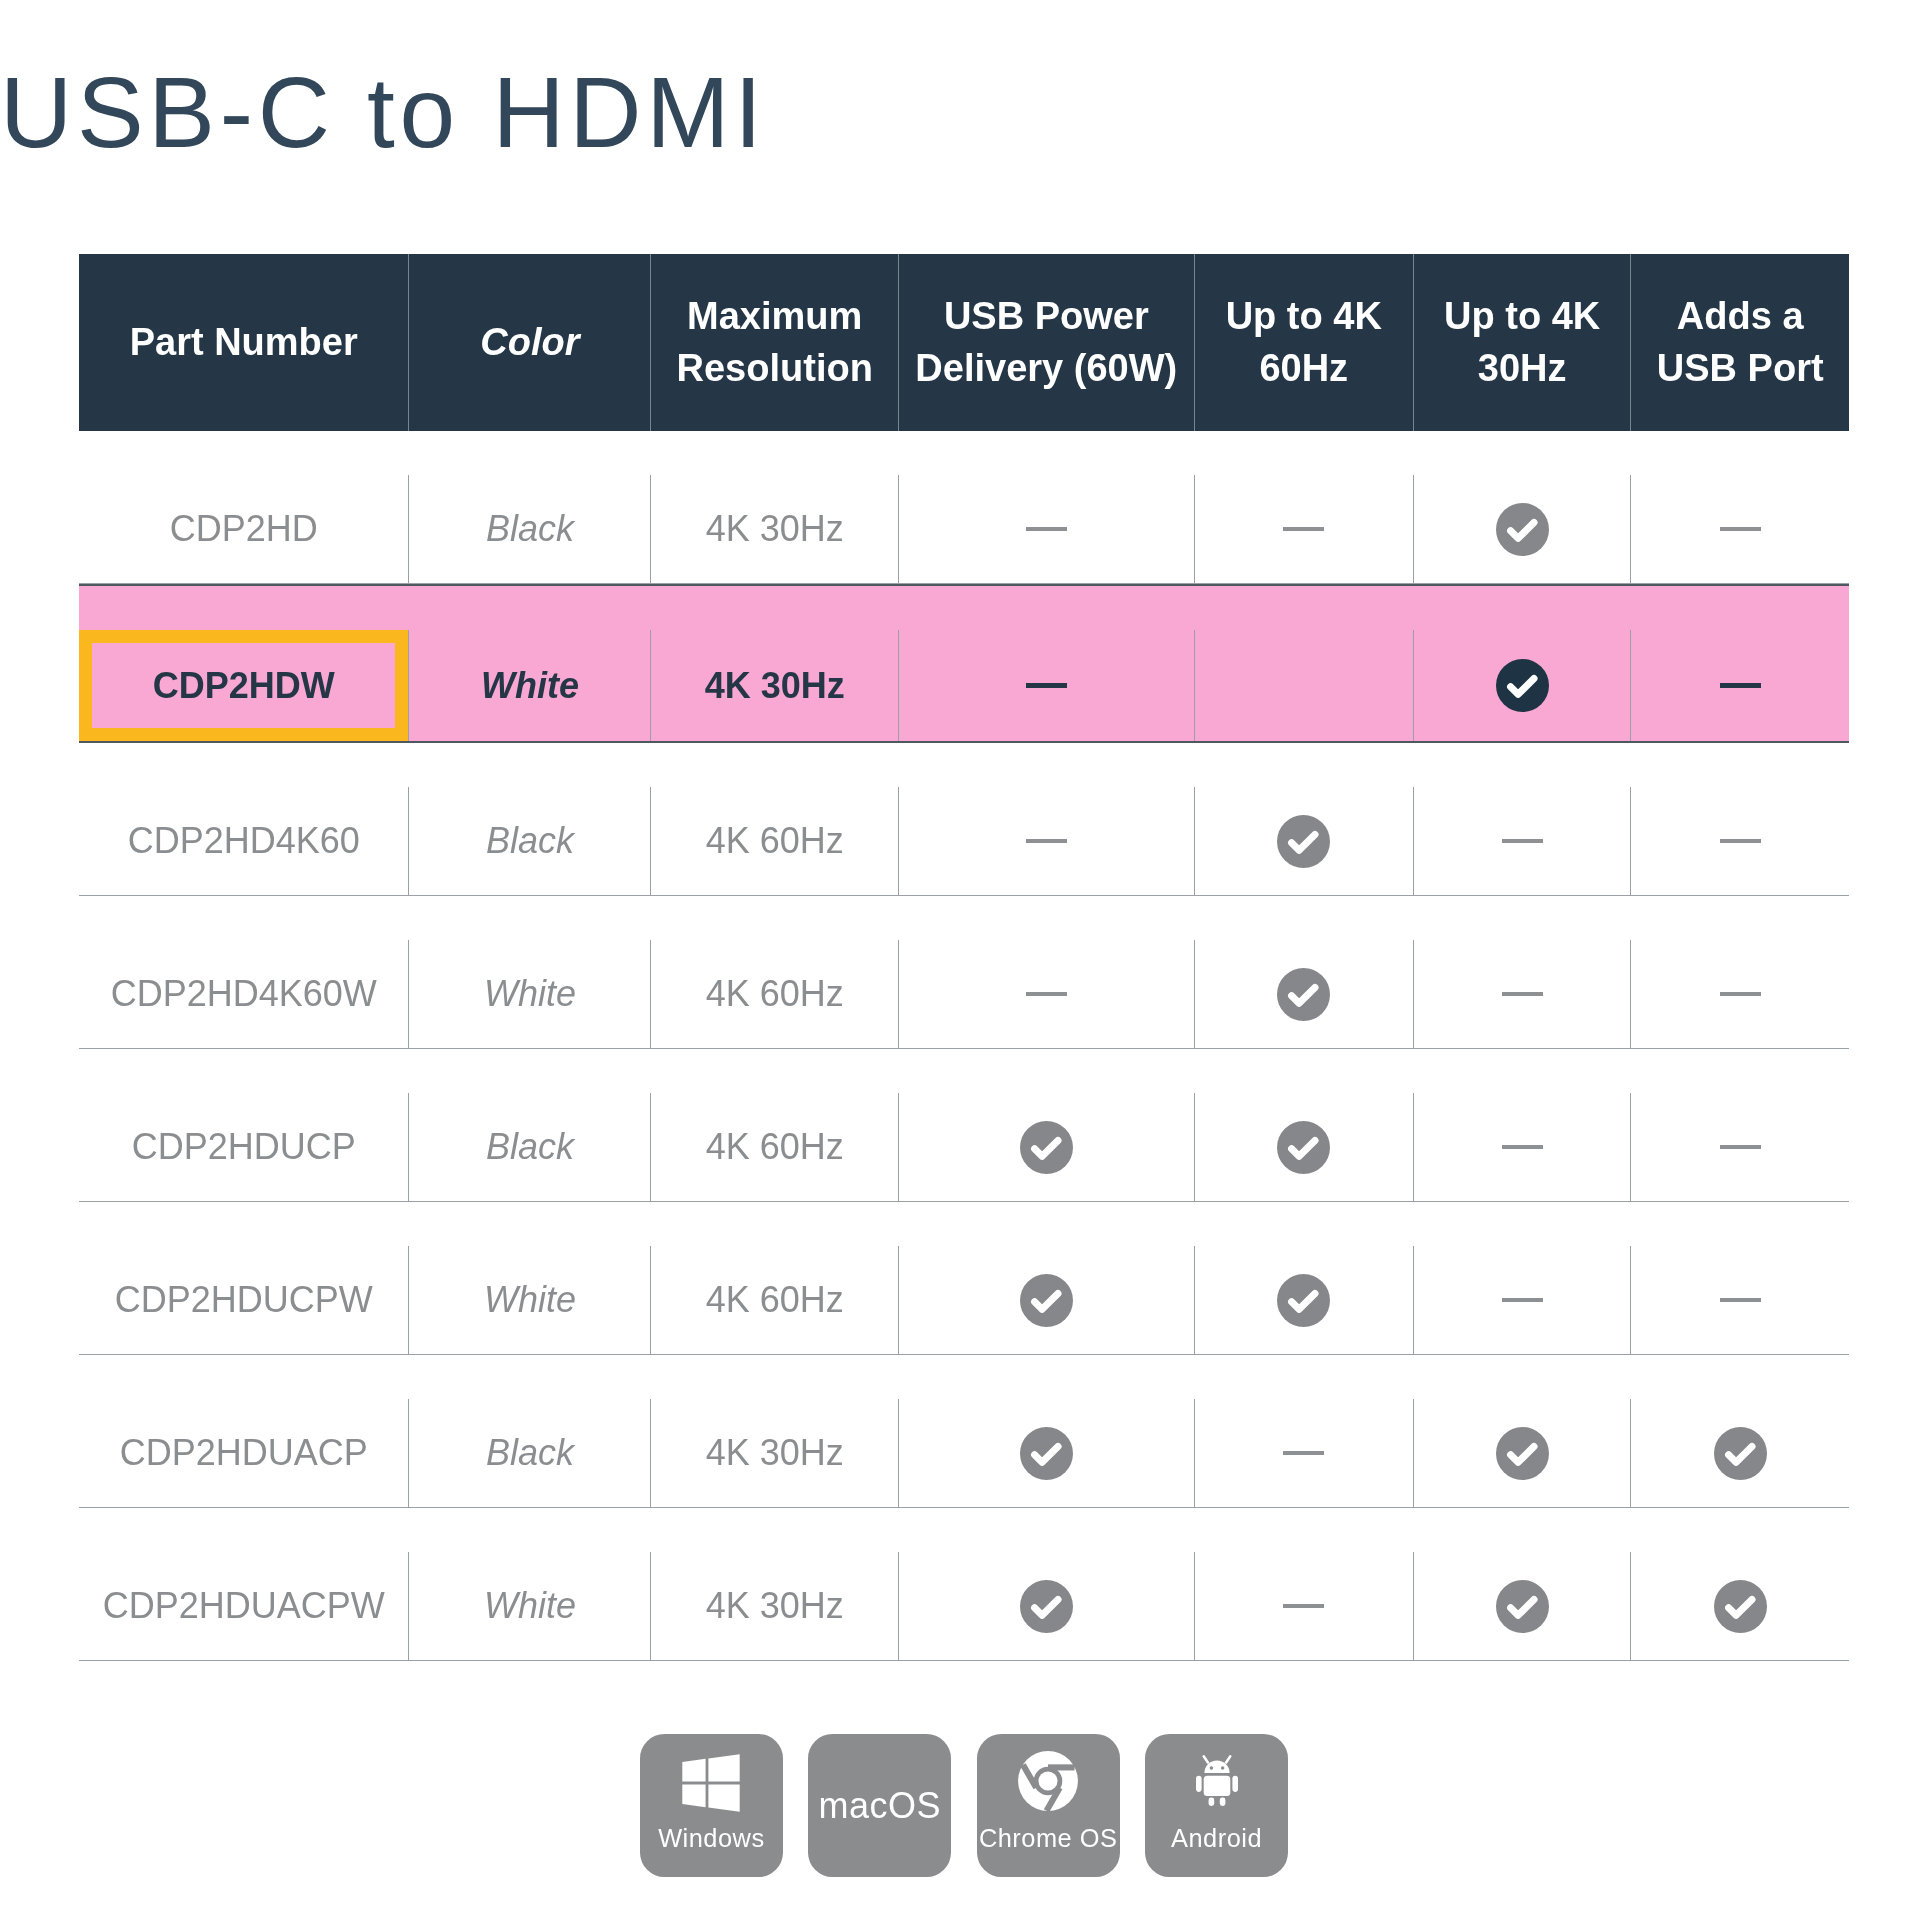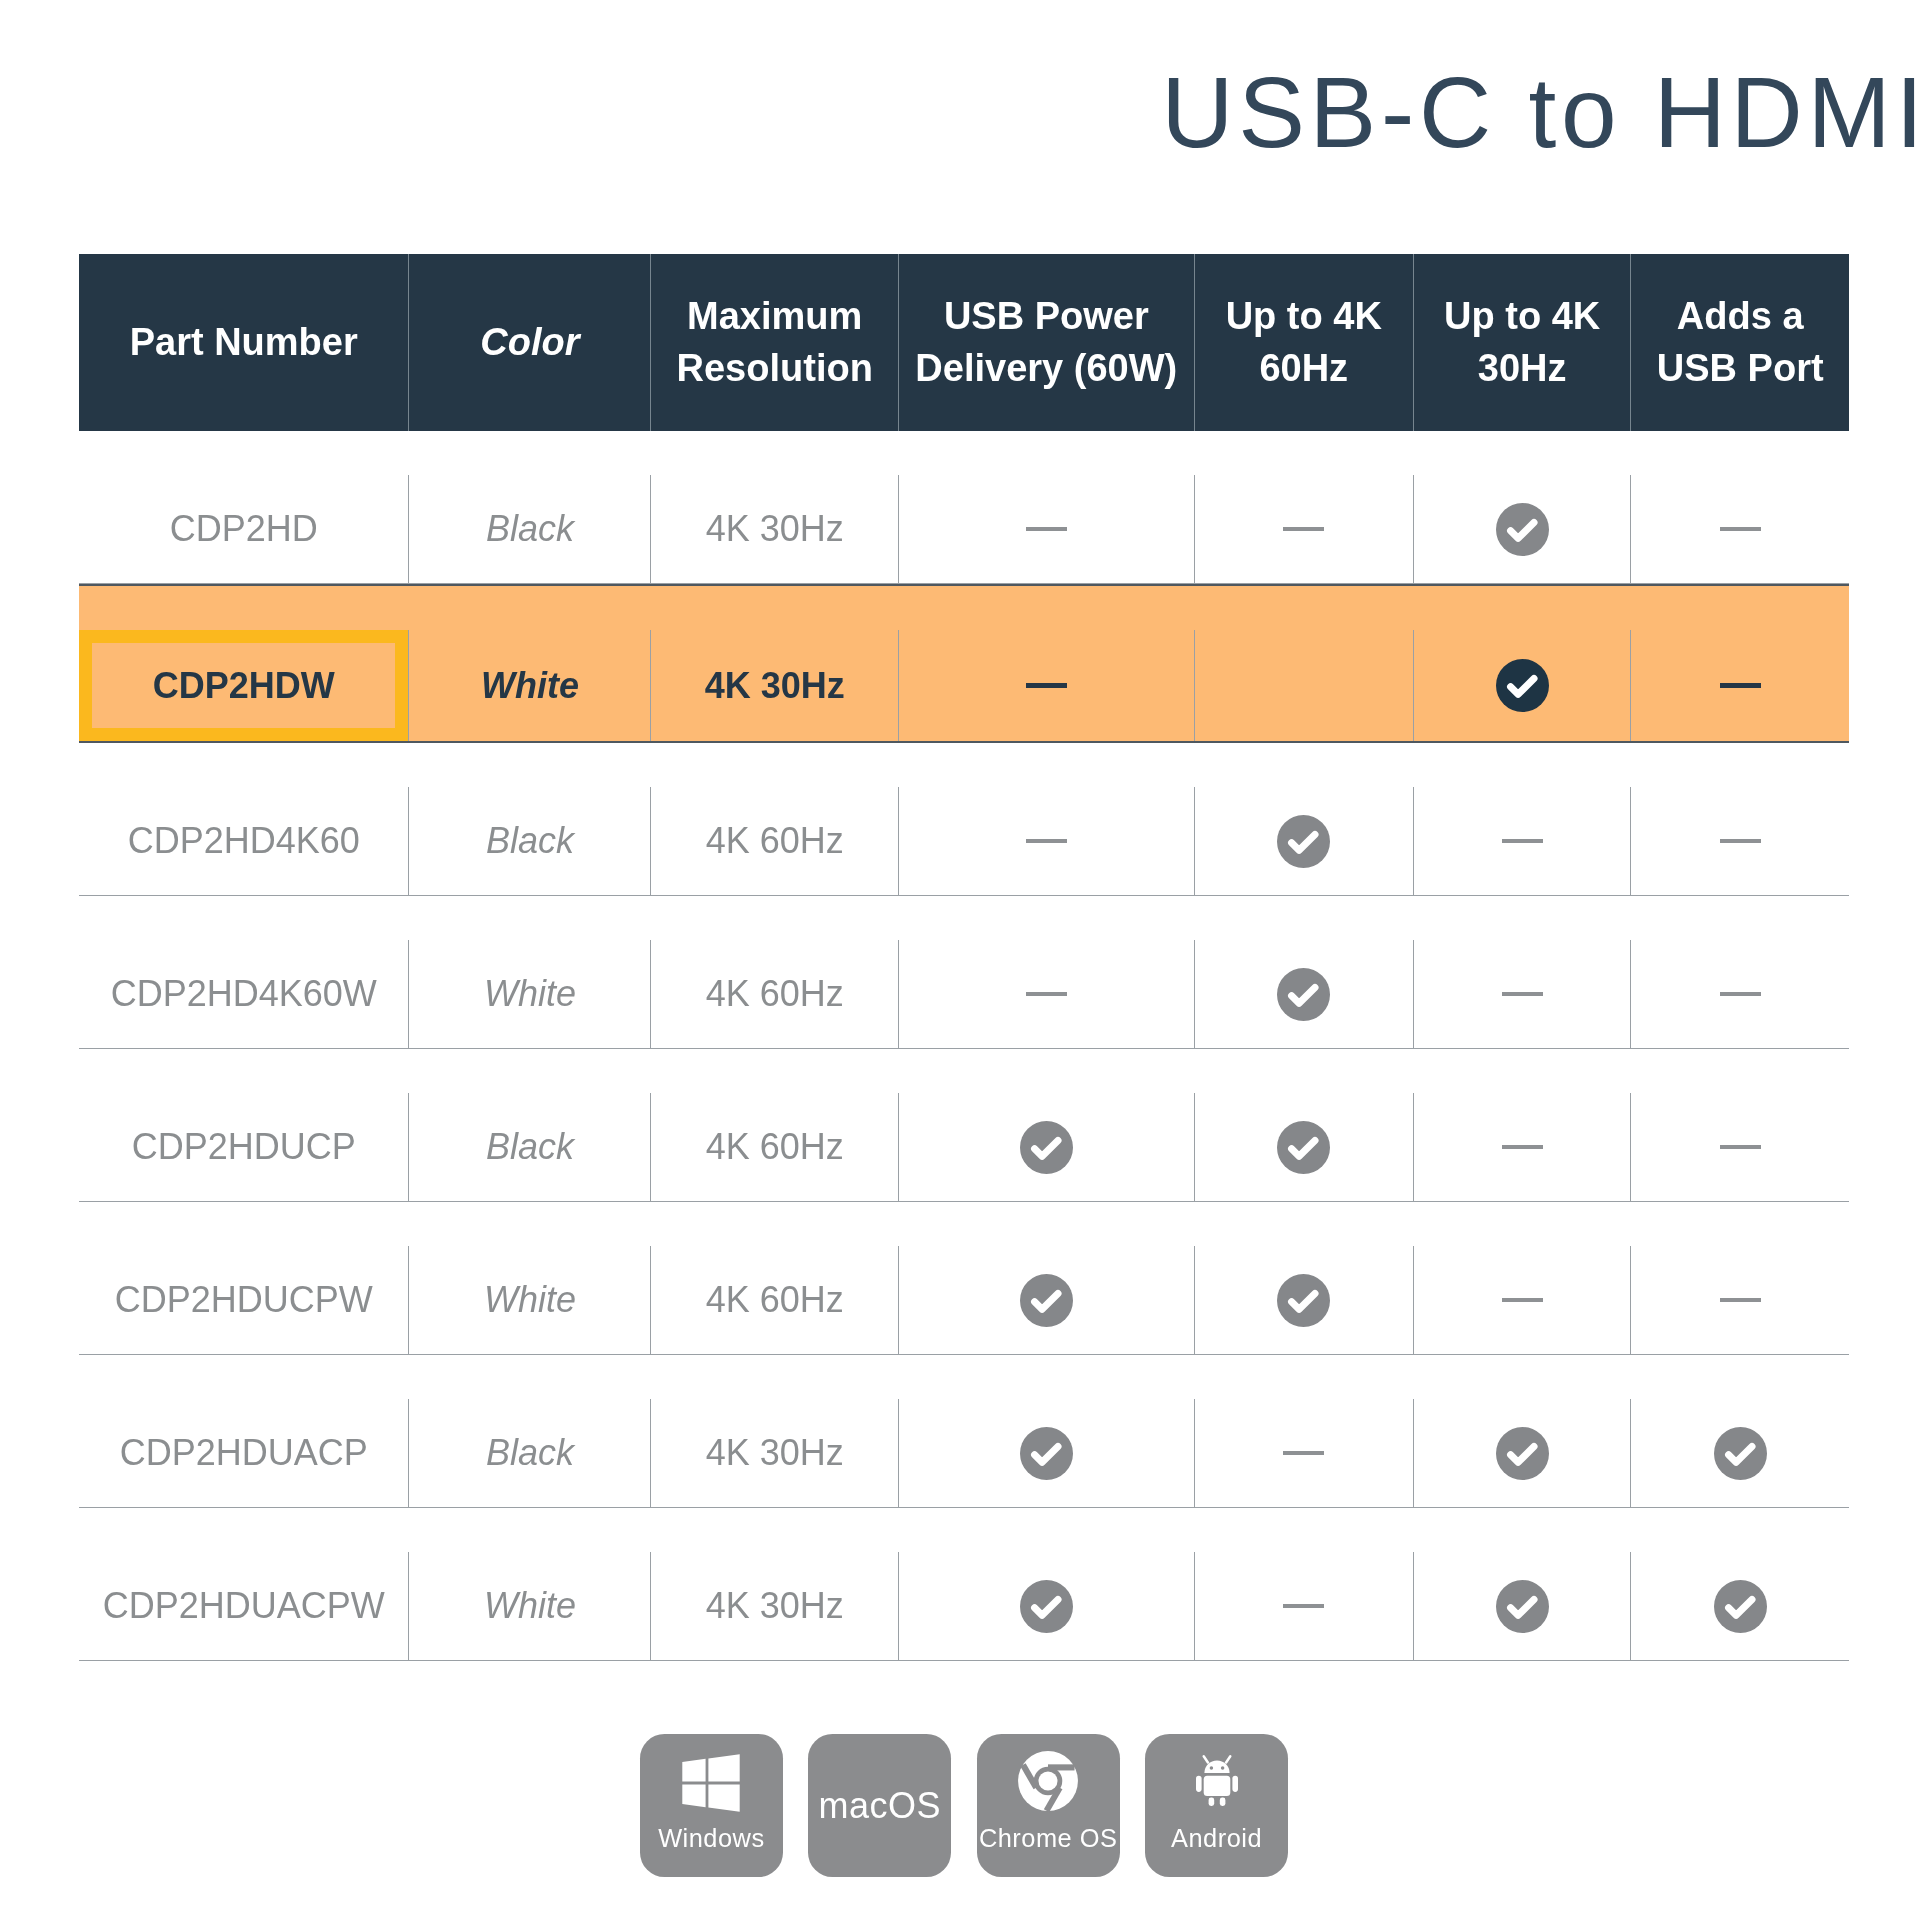--- a/index.html
+++ b/index.html
@@ -2,42 +2,42 @@
 <html style="font-size:15px"><head>
 <meta charset="utf-8">
 <style>
   html,body { margin:0; padding:0; }
   body {
     width:1928px; height:1928px; background:#ffffff; position:relative;
     font-family:"Liberation Sans", sans-serif; overflow:hidden;
   }
   .page-title {
     position:absolute; top:55px; left:0; width:100%;
-    text-align:right; font-size:100px; font-weight:300;
+    text-align:left; font-size:100px; font-weight:300;
     color:#33475a; letter-spacing:4.7px;
   }
   .ctable { position:absolute; left:79px; top:254px; width:1770px; }
   .thead { display:flex; height:177px; background:#253746; }
   .thead .cell {
     display:flex; align-items:center; justify-content:center; text-align:center;
     color:#ffffff; font-weight:bold; font-size:38px; line-height:1.35;
     border-right:1.9px solid #77858f; box-sizing:border-box; padding:0 11.3px;
   }
   .thead .cell:last-child { border-right:none; }
   .trow { display:flex; height:153px; box-sizing:border-box; }
   .trow .cell {
     display:flex; align-items:center; justify-content:center; text-align:center;
     font-size:36px; color:#8b8e90;
     border-right:0.9px solid #9aa0a5; border-bottom:0.9px solid #9aa0a5;
     box-sizing:border-box;
     margin-top:44px;
   }
   .trow .cell:last-child { border-right:none; }
   .trow.hl {
-    background:#fdba74; height:159px;
+    background:#f9a8d4; height:159px;
     border-top:2.8px solid #4f585f; border-bottom:2.8px solid #4f585f;
   }
   .trow.hl .cell { color:#253746; font-weight:bold; border-bottom:none; }
   .trow.hl .cell.part { box-shadow: inset 0 0 0 13px #fbb81e; }
   .c1{width:18.67%;} .c2{width:13.67%;font-style:italic;} .c3{width:13.99%;} .c4{width:16.70%;}
   .c5{width:12.39%;} .c6{width:12.29%;} .c7{width:12.29%;}
   .dash { width:41px; height:4.7px; background:#8e9194; }
   .trow.hl .dash { background:#253746; height:5.6px; }
   .check { width:53px; height:53px; }
   .os-row {

